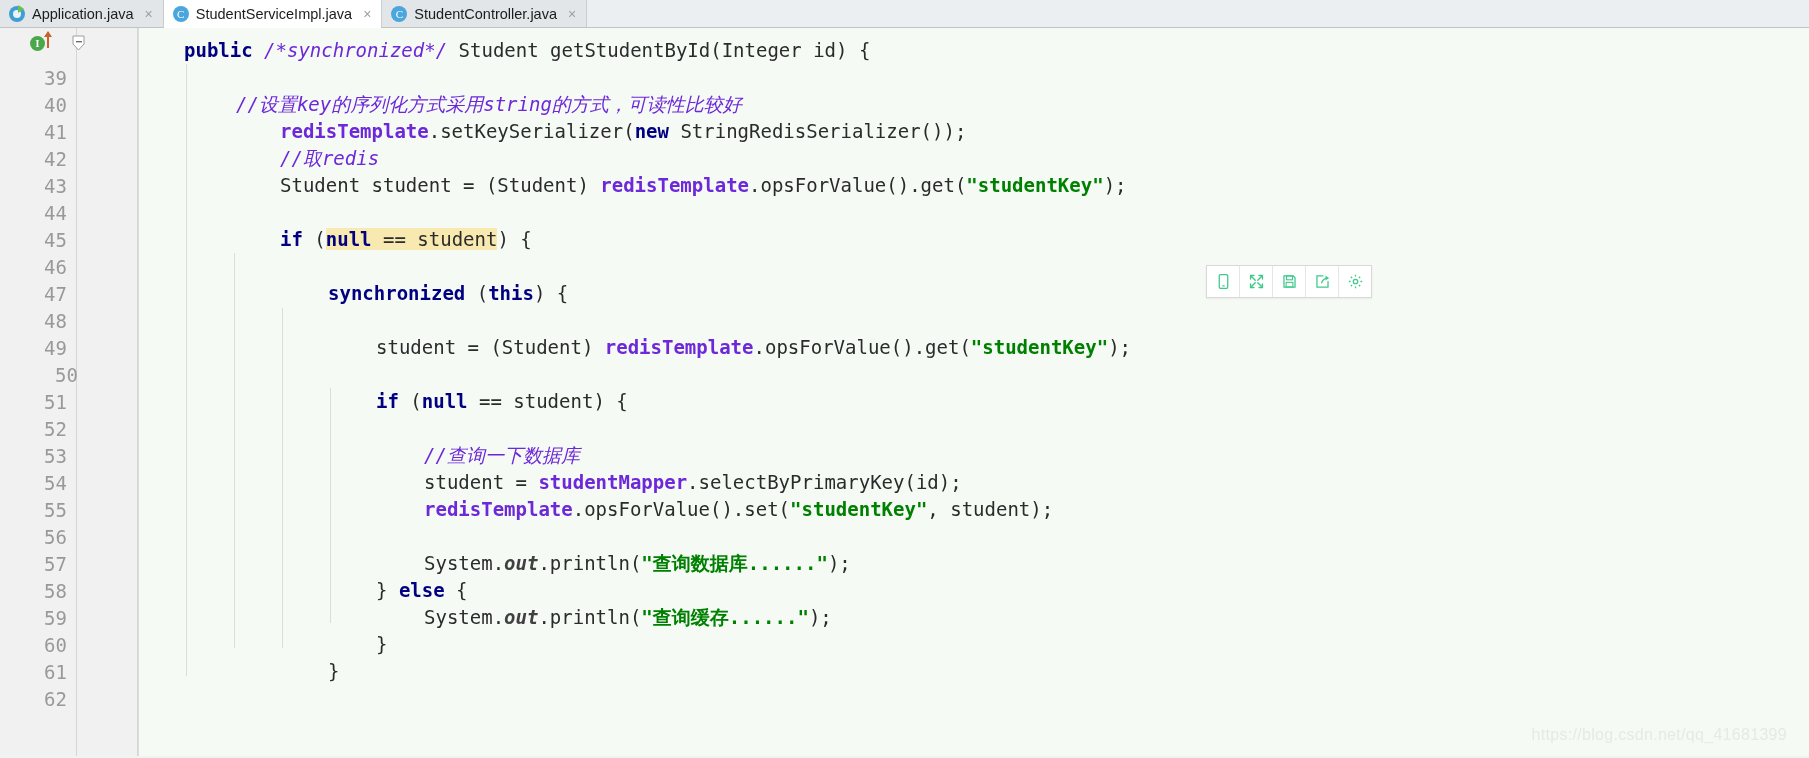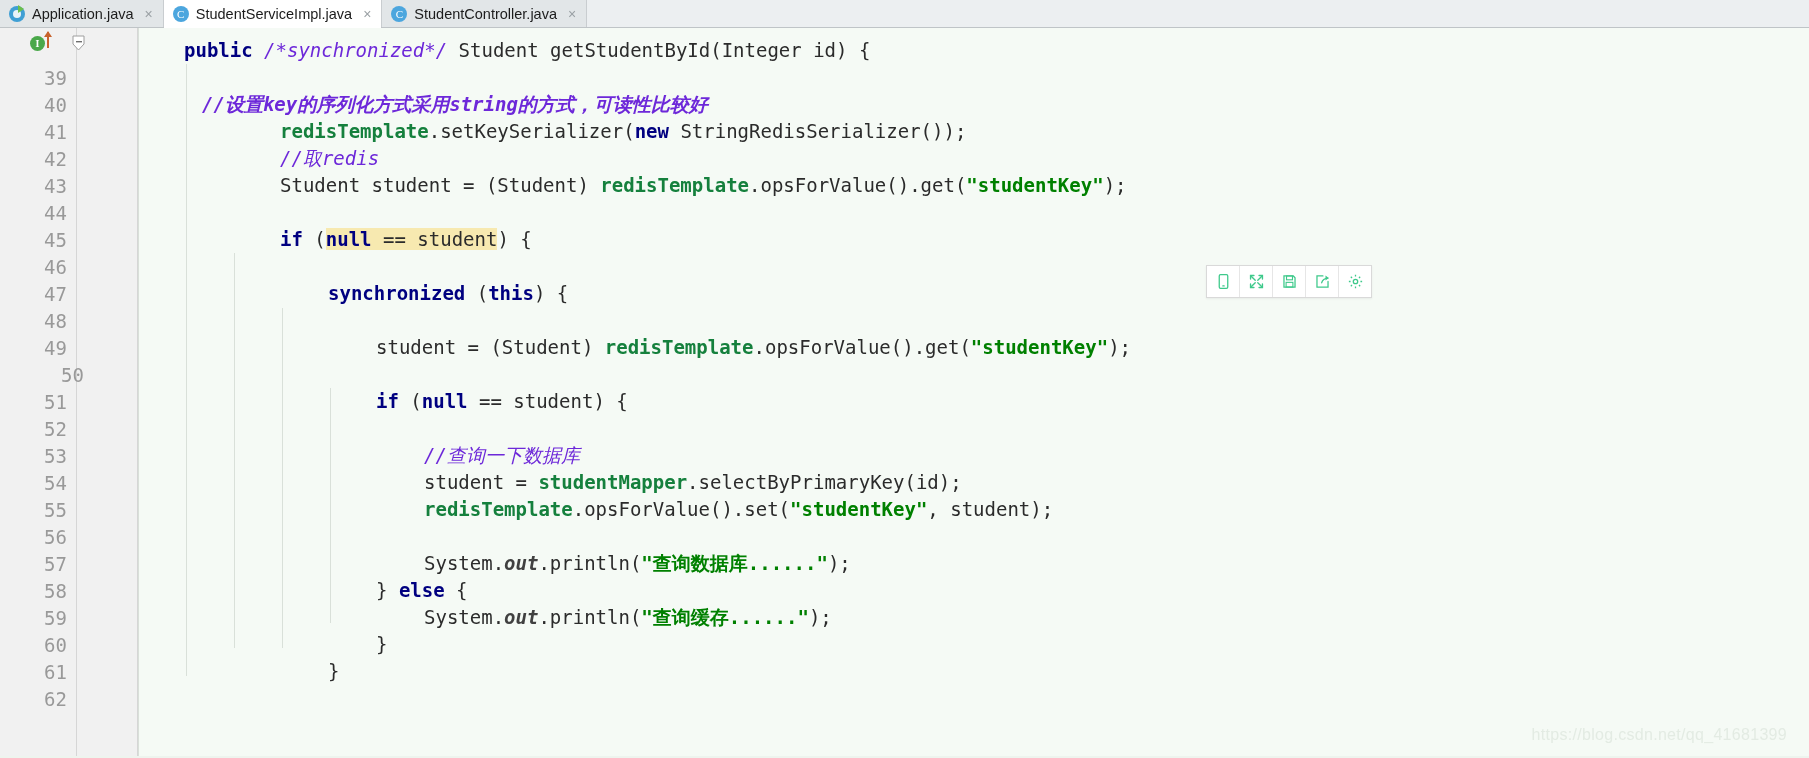--- a/index.html
+++ b/index.html
@@ -87,21 +87,21 @@
     position:absolute;left:0;right:0;height:27px;line-height:27px;
     font-size:19px;white-space:pre;color:#2b2b2b;
     font-family:"DejaVu Sans Mono","Liberation Mono",monospace;
     padding-left:0px;
   }
 
   
   .kw     {color:#000080;font-weight:bold;}
   .cmt    {color:#6d28d9;font-style:italic;}
   .str    {color:#008000;font-weight:bold;}
-  .fld    {color:#15803d;font-weight:bold;}
+  .fld    {color:#6d28d9;font-weight:bold;}
   .sfld   {color:#404040;font-weight:bold;font-style:italic;}
   .plain  {color:#2b2b2b;}
   .hl     {background:#f7e9b0;}
 
   
   .guide{
     position:absolute;top:0;width:1px;background:#d9e0d9;
   }
 
   
@@ -187,21 +187,21 @@
     </div>
 
     <div class="code-area" id="code-area">
       <div class="guide" style="left:0px;height:730px;"></div>
       <div class="guide" style="left:48px;top:36px;height:612px;"></div>
       <div class="guide" style="left:96px;top:225px;height:395px;"></div>
       <div class="guide" style="left:144px;top:280px;height:340px;"></div>
       <div class="guide" style="left:192px;top:360px;height:235px;"></div>
     <div class="code-line" style="top: 9px; padding-left: 46px;"><span class="kw">public</span><span class="plain"> </span><span class="cmt">/*synchronized*/</span><span class="plain"> Student getStudentById(Integer id) {</span></div>
         <div class="code-line" style="top: 36px; padding-left: 46px;">&nbsp;</div>
-        <div class="code-line" style="top: 63px; padding-left: 64px; font-weight: bold;"><span class="cmt">//设置key的序列化方式采用string的方式，可读性比较好</span></div>
+        <div class="code-line" style="top: 63px; padding-left: 98px;"><span class="cmt">//设置key的序列化方式采用string的方式，可读性比较好</span></div>
         <div class="code-line" style="top: 90px; padding-left: 142px;"><span class="fld">redisTemplate</span><span class="plain">.setKeySerializer(</span><span class="kw">new</span><span class="plain"> StringRedisSerializer());</span></div>
         <div class="code-line" style="top: 117px; padding-left: 142px;"><span class="cmt">//取redis</span></div>
         <div class="code-line" style="top: 144px; padding-left: 142px;"><span class="plain">Student student = (Student) </span><span class="fld">redisTemplate</span><span class="plain">.opsForValue().get(</span><span class="str">"studentKey"</span><span class="plain">);</span></div>
         <div class="code-line" style="top: 171px; padding-left: 46px;">&nbsp;</div>
         <div class="code-line" style="top: 198px; padding-left: 142px;"><span class="kw">if</span><span class="plain"> (</span><span class="kw hl">null</span><span class="plain hl"> == </span><span class="plain hl">student</span><span class="plain">) {</span></div>
         <div class="code-line" style="top: 252px; padding-left: 190px;"><span class="kw">synchronized</span><span class="plain"> (</span><span class="kw">this</span><span class="plain">) {</span></div>
         <div class="code-line" style="top: 306px; padding-left: 238px;"><span class="plain">student = (Student) </span><span class="fld">redisTemplate</span><span class="plain">.opsForValue().get(</span><span class="str">"studentKey"</span><span class="plain">);</span></div>
         <div class="code-line" style="top: 333px; padding-left: 46px;">&nbsp;</div>
         <div class="code-line" style="top: 360px; padding-left: 238px;"><span class="kw">if</span><span class="plain"> (</span><span class="kw">null</span><span class="plain"> == student) {</span></div>
         <div class="code-line" style="top: 387px; padding-left: 46px;">&nbsp;</div>
@@ -221,21 +221,21 @@
         <div class="lnum" style="top: 64px; left: 0px;">40</div>
         <div class="lnum" style="top: 91px; left: 0px;">41</div>
         <div class="lnum" style="top: 118px; left: 0px;">42</div>
         <div class="lnum" style="top: 145px; left: 0px;">43</div>
         <div class="lnum" style="top: 172px; left: 0px;">44</div>
         <div class="lnum" style="top: 199px; left: 0px;">45</div>
         <div class="lnum" style="top: 226px; left: 0px;">46</div>
         <div class="lnum" style="top: 253px; left: 0px;">47</div>
         <div class="lnum" style="top: 280px; left: 0px;">48</div>
         <div class="lnum" style="top: 307px; left: 0px;">49</div>
-        <div class="lnum" style="top: 334px; left: 17px; padding-left: 23px;">50</div>
+        <div class="lnum" style="top: 334px; left: 11px; padding-left: 23px;">50</div>
         <div class="lnum" style="top: 361px; left: 0px;">51</div>
         <div class="lnum" style="top: 388px; left: 0px;">52</div>
         <div class="lnum" style="top: 415px; left: 0px;">53</div>
         <div class="lnum" style="top: 442px; left: 0px;">54</div>
         <div class="lnum" style="top: 469px; left: 0px;">55</div>
         <div class="lnum" style="top: 496px; left: 0px;">56</div>
         <div class="lnum" style="top: 523px; left: 0px;">57</div>
         <div class="lnum" style="top: 550px; left: 0px;">58</div>
         <div class="lnum" style="top: 577px; left: 0px;">59</div>
         <div class="lnum" style="top: 604px; left: 0px;">60</div>

